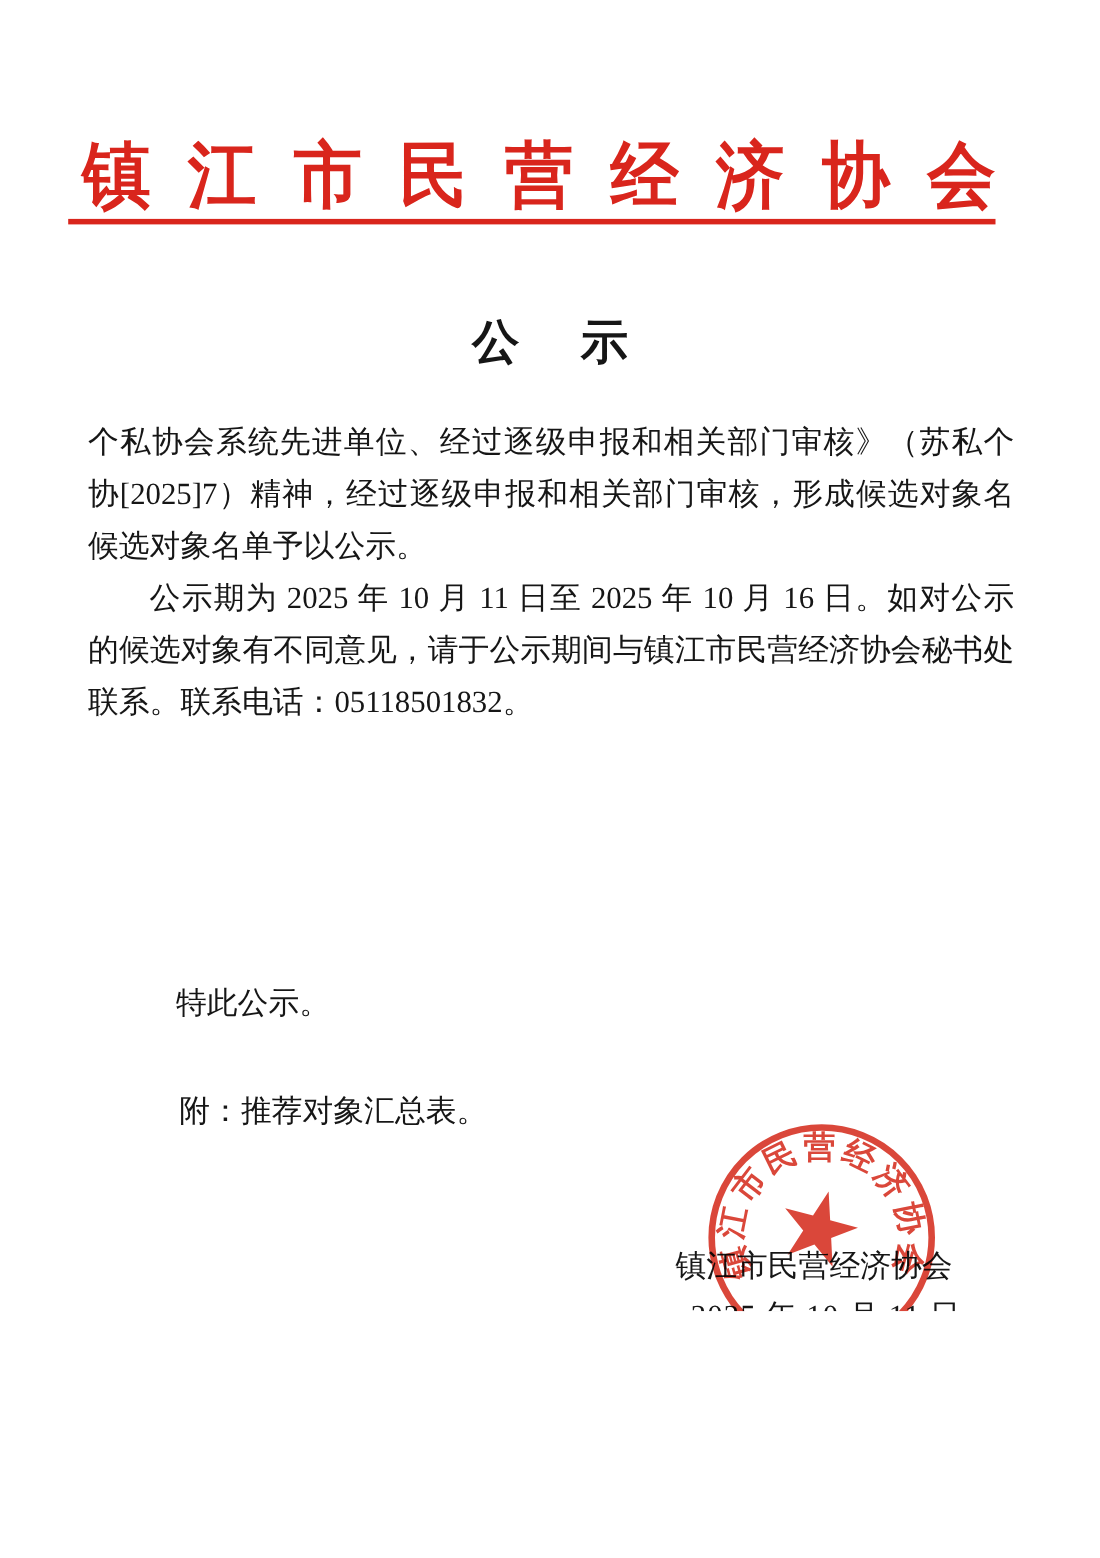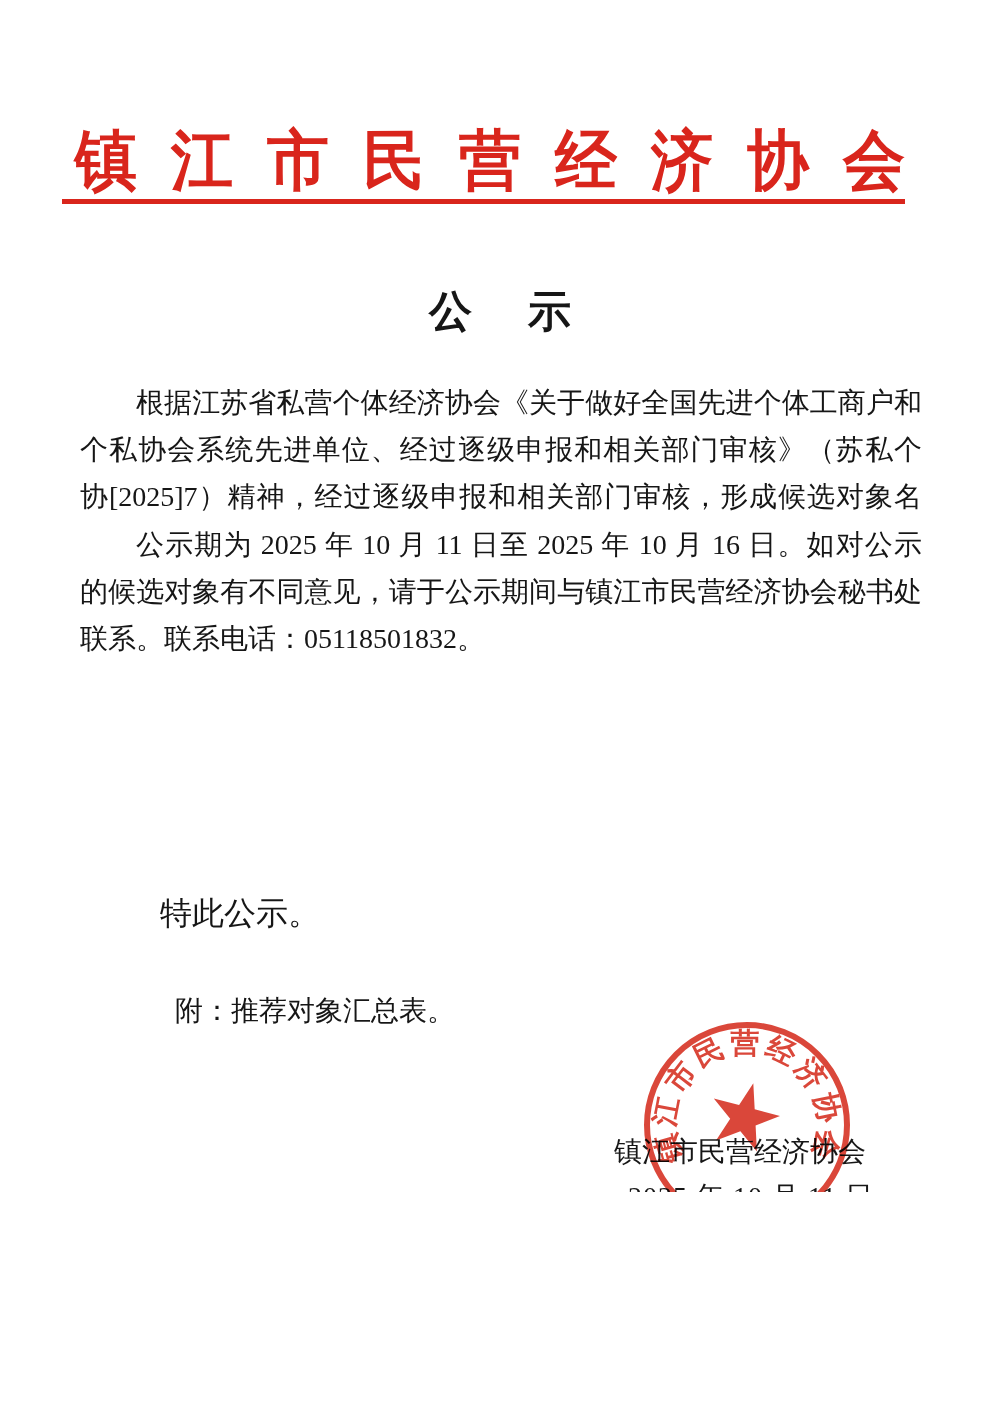--- a/index.html
+++ b/index.html
@@ -76,27 +76,27 @@
     text-align: justify;
     text-align-last: justify;
     min-height: 47.2px;
   }
   .text-line.indent { text-indent: 2em; }
   .text-line.last { text-align-last: left; }
   .closing {
     position: absolute;
     left: 160px;
     top: 896px;
-    font-size: 32px;
+    font-size: 28px;
     line-height: 34px;
     color: var(--ink);
   }
   .attachment {
     position: absolute;
-    left: 175px;
+    left: 163px;
     top: 994px;
     font-size: 28px;
     line-height: 34px;
     color: var(--ink);
   }
   
   .signature {
     position: absolute;
     left: 614px;
     top: 1136px;
@@ -152,23 +152,23 @@
 
   <header>
     <div class="lh-title">镇江市民营经济协会</div>
     <div class="lh-rule"></div>
   </header>
 
   <h1 class="doc-title">公 示</h1>
 
   <main class="body-text">
     <section>
-      <div class="text-line indent">根据江苏省私营个体经济协会《关于做好全国先进个体工商户和</div>
       <div class="text-line">个私协会系统先进单位、经过逐级申报和相关部门审核》（苏私个</div>
       <div class="text-line">协[2025]7）精神，经过逐级申报和相关部门审核，形成候选对象名</div>
+      <div class="text-line last">候选对象名单予以公示。</div>
     </section>
     <section>
       <div class="text-line indent">公示期为 2025 年 10 月 11 日至 2025 年 10 月 16 日。如对公示</div>
       <div class="text-line">的候选对象有不同意见，请于公示期间与镇江市民营经济协会秘书处</div>
       <div class="text-line last">联系。联系电话：05118501832。</div>
     </section>
   </main>
 
   <div class="closing">特此公示。</div>
 

